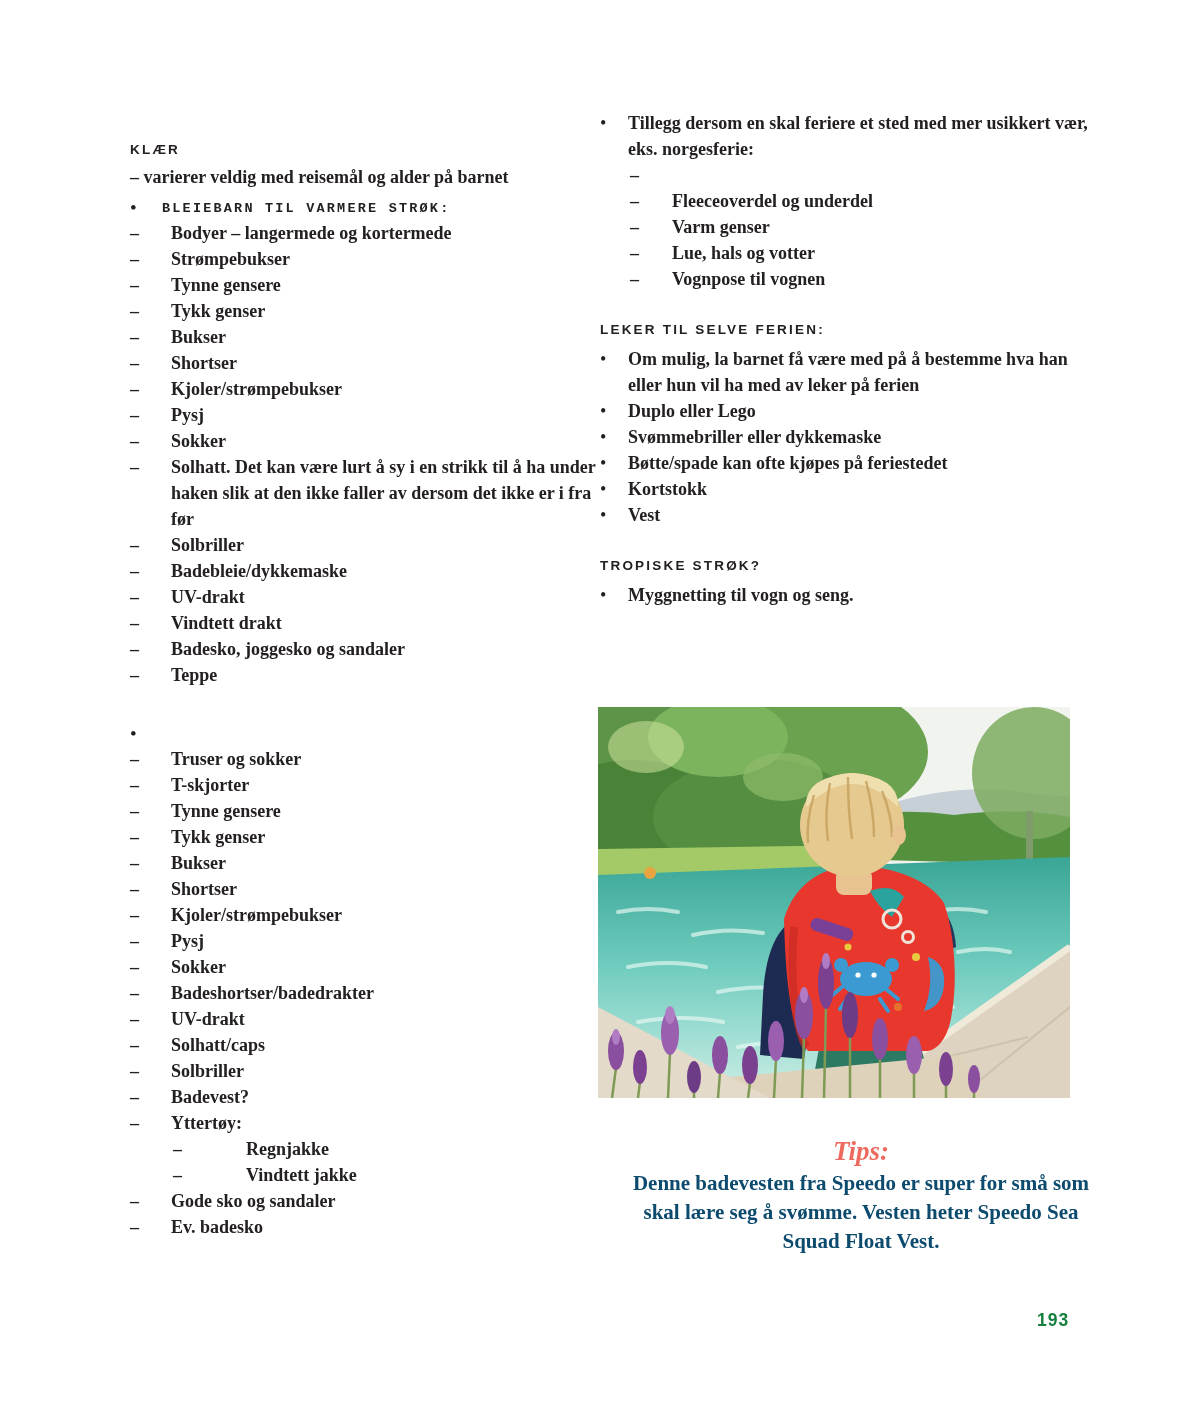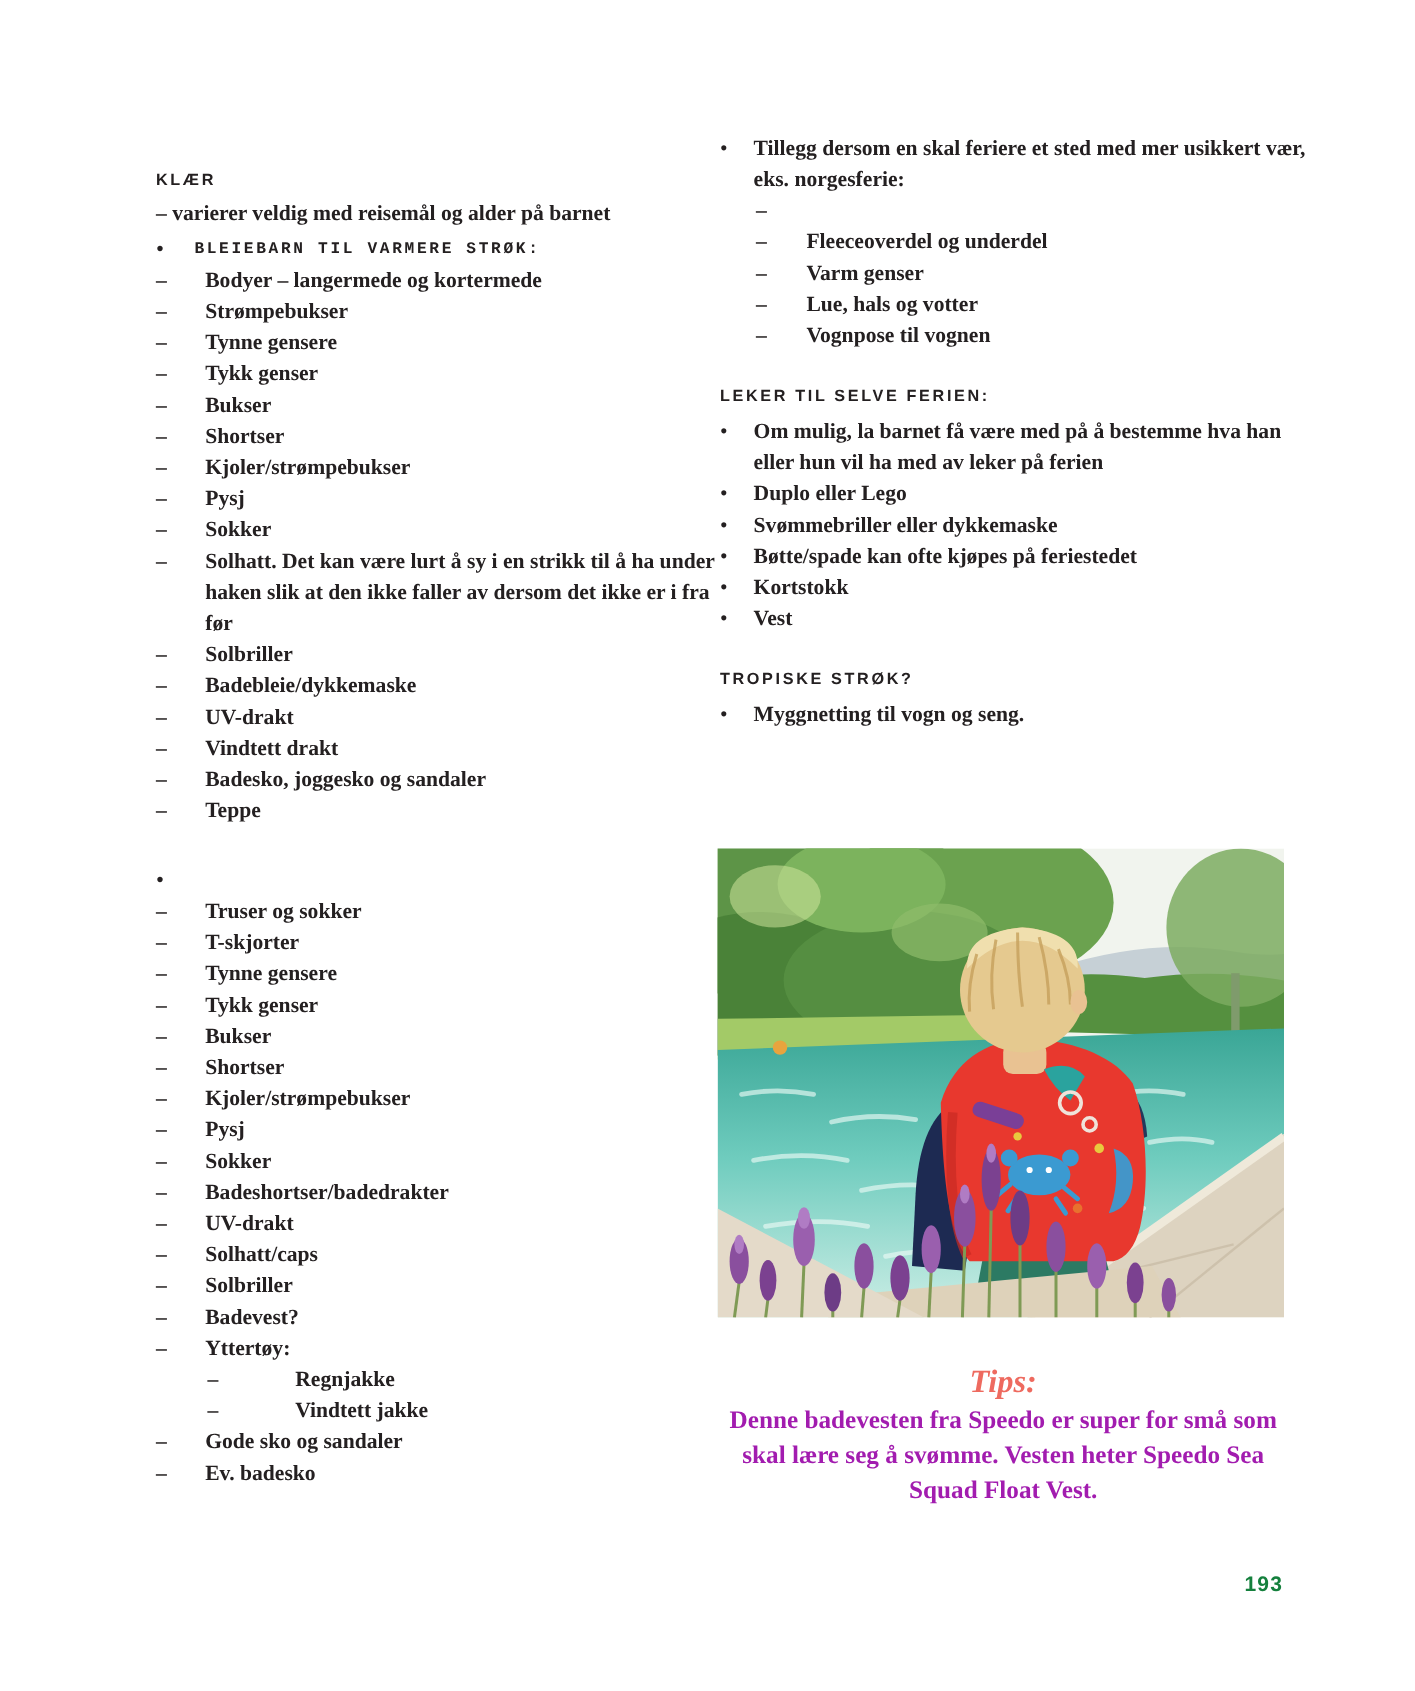--- a/index.html
+++ b/index.html
@@ -48,34 +48,34 @@
   .rc-dash .dash-row .dash{width:42px;flex:0 0 42px;}
   .rc-dash .dash-row{padding-left:30px;}
   .rc-head{margin-top:28px;margin-bottom:6px;}
   
   .photo{
     position:absolute;left:598px;top:707px;width:472px;height:391px;
     display:block;
   }
   
   .tips{
-    position:absolute;left:576px;top:1136px;width:520px;
+    position:absolute;left:601px;top:1136px;width:520px;
     text-align:center;
   }
   .tips-title{
     font-family:"Liberation Serif","DejaVu Serif",serif;
     font-style:italic;font-weight:700;
     font-size:27px;line-height:30px;
     color:#ee6a5f;
   }
   .tips-text{
     margin:3px auto 0 auto;width:490px;
     font-family:"Liberation Serif","DejaVu Serif",serif;
     font-weight:700;font-size:21px;line-height:29px;
-    color:#a21caf;
+    color:#0c4a6e;
     text-align:center;
   }
   
   .page-num{
     position:absolute;left:1037px;top:1310px;
     font-family:"Liberation Sans",sans-serif;
     font-weight:700;font-size:17.5px;color:#15803d;
     letter-spacing:1px;
   }
 </style>

